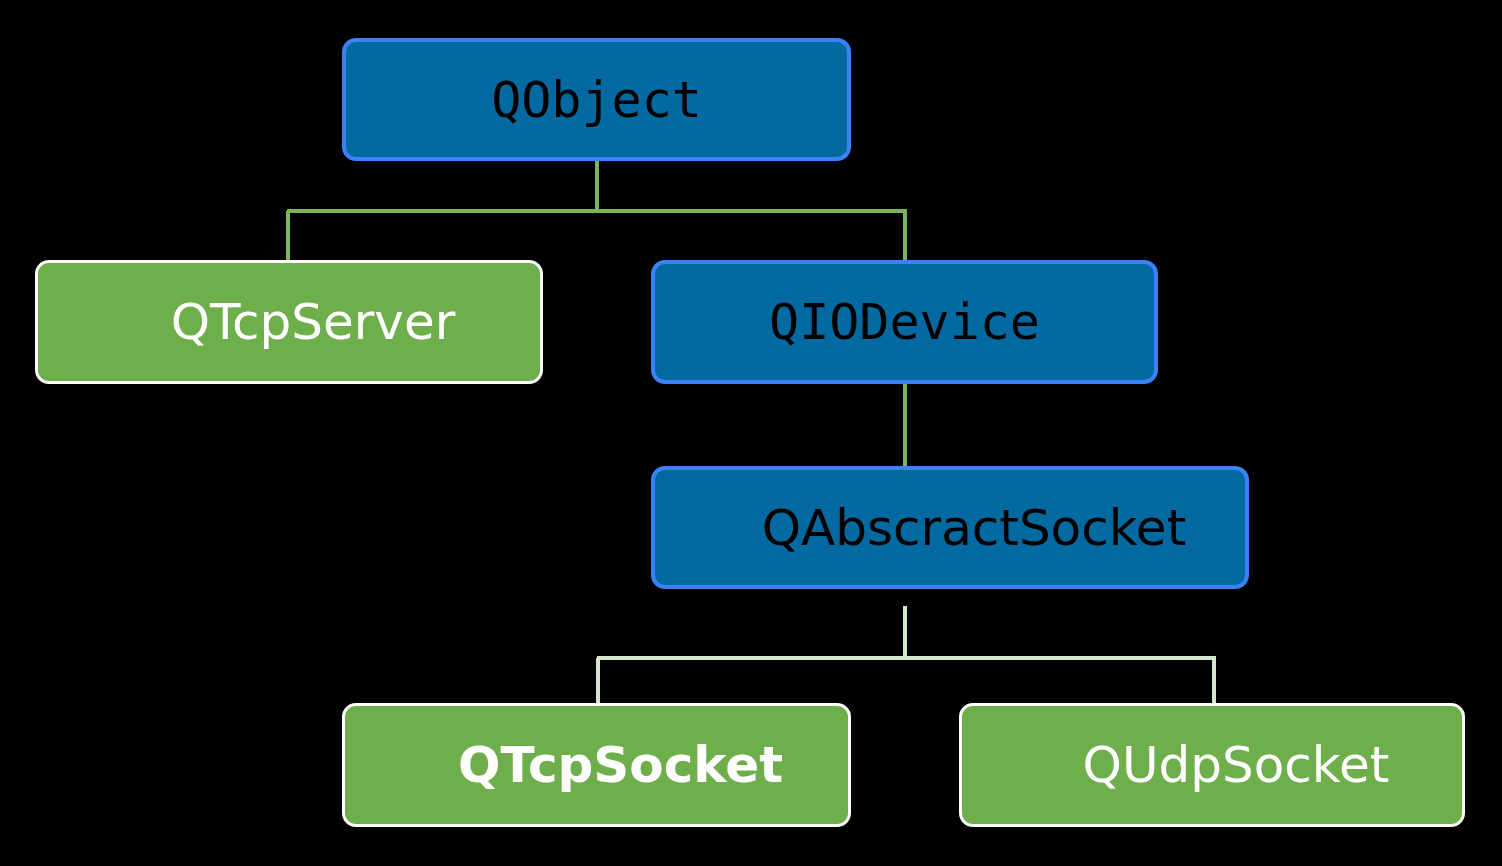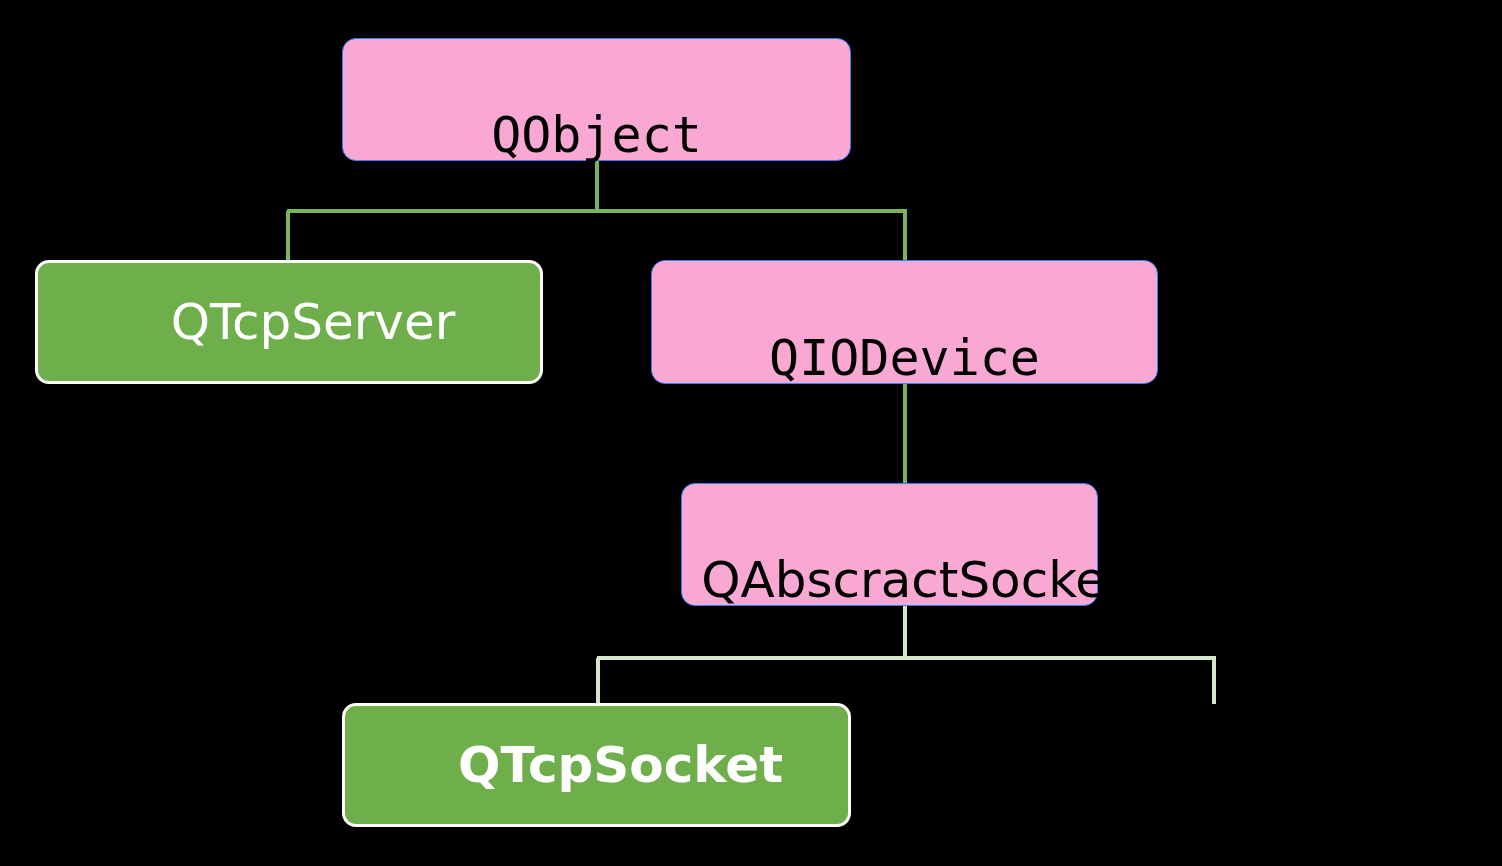--- a/index.html
+++ b/index.html
@@ -36,43 +36,42 @@
     align-items: center;
     justify-content: center;
     text-align: center;
     white-space: nowrap;
     line-height: 1;
   }
   .node-label {
     display: block;
   }
   .node.white {
-    background: #f9a8d4;
-    border: 1px solid #3b82f6;
+    background: #0369a1;
+    border: 4px solid #3b82f6;
     color: #000000;
-    align-items: flex-end;
   }
   .node.green {
     background: #6EAF4B;
     border: 3px solid #ffffff;
     color: #ffffff;
   }
   .font-mono {
     font-family: "DejaVu Sans Mono", "Liberation Mono", monospace;
   }
   .font-sans {
     font-family: "DejaVu Sans", "Liberation Sans", sans-serif;
     padding-left: 48px;
   }
 
   
   #node-qobject          { left: 342px; top: 38px;  width: 509px; height: 123px; font-size: 50px; }
   #node-qtcpserver       { left: 35px;  top: 260px; width: 508px; height: 124px; font-size: 50px; }
   #node-qiodevice        { left: 651px; top: 260px; width: 507px; height: 124px; font-size: 50px; }
-  #node-qabscractsocket  { left: 651px; top: 483px; width: 417px; height: 123px; font-size: 50px; margin-left: 30px; }
+  #node-qabscractsocket  { left: 651px; top: 466px; width: 598px; height: 123px; font-size: 50px; }
   #node-qtcpsocket       { left: 342px; top: 703px; width: 509px; height: 124px; font-size: 50px; font-weight: bold; }
   #node-qudpsocket       { left: 959px; top: 703px; width: 506px; height: 124px; font-size: 50px; }
 </style>
 </head>
 <body>
 
 <div id="canvas">
 
   <svg id="connectors" viewBox="0 0 1502 866" width="1502" height="866" xmlns="http://www.w3.org/2000/svg">
 
@@ -108,14 +107,17 @@
   </div>
 
   <div class="node white font-sans" id="node-qabscractsocket">
     <span class="node-label">QAbscractSocket</span>
   </div>
 
   <div class="node green font-sans" id="node-qtcpsocket">
     <span class="node-label">QTcpSocket</span>
   </div>
 
+  <div class="node green font-sans" id="node-qudpsocket">
+    <span class="node-label">QUdpSocket</span>
+  </div>
 
 </div>
 
 </body></html>

